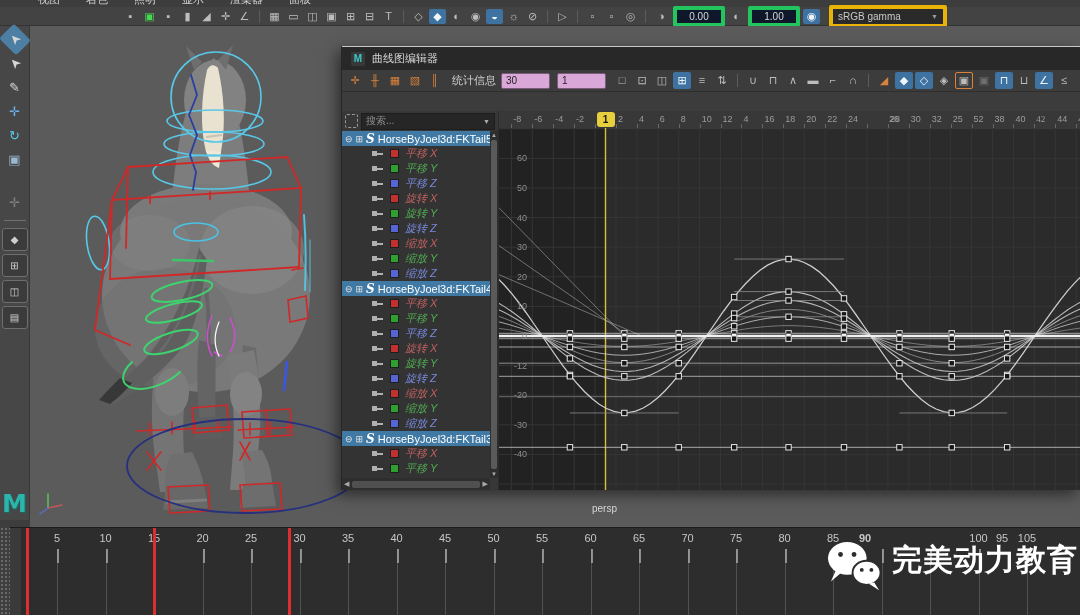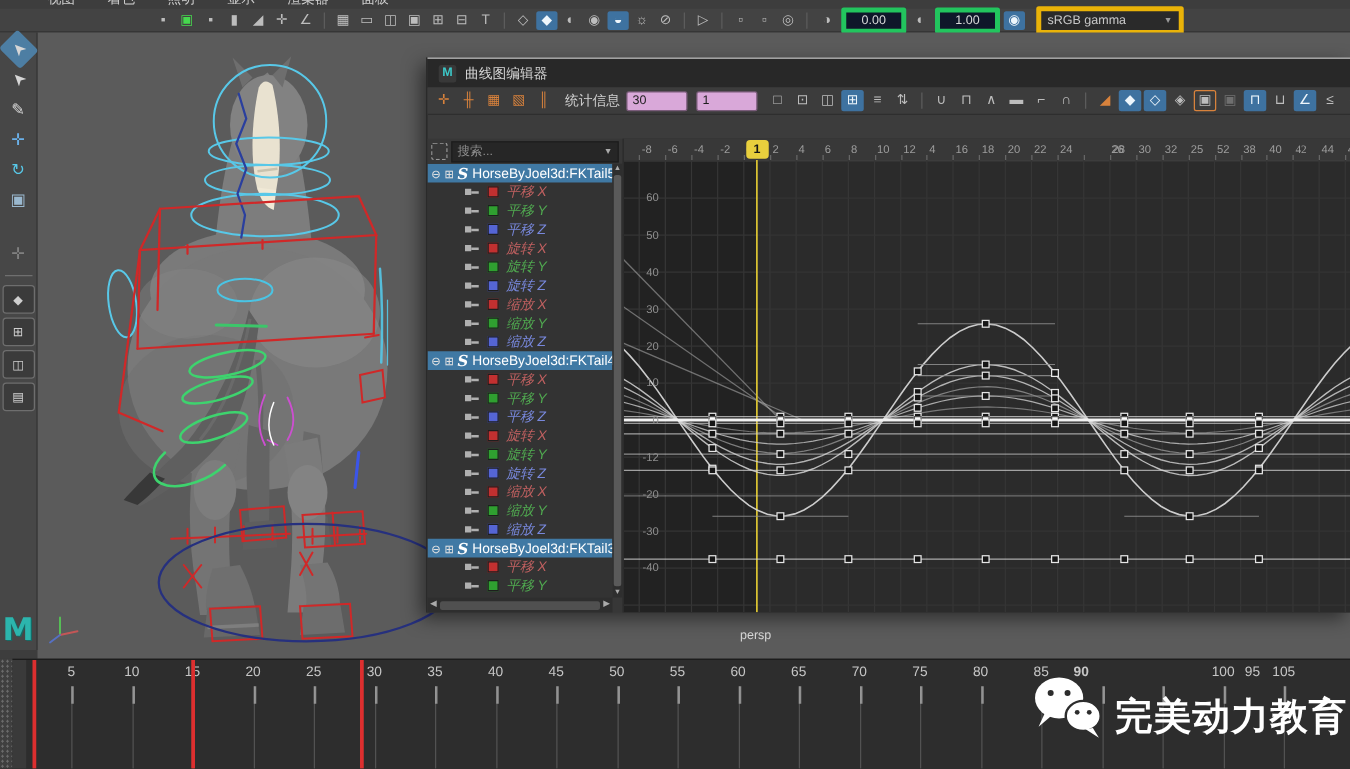--- a/index.html
+++ b/index.html
@@ -106,21 +106,21 @@
   .tl-grip{position:absolute;left:0;top:527px;width:10px;height:88px;background:#3f3f3f;
         background-image:radial-gradient(#6a6a6a 1px,transparent 1px);background-size:4px 4px}
   .timeline{position:absolute;left:10px;top:527px;width:1070px;height:88px;background:#2d2d2d;
         border-top:1px solid #1c1c1c;overflow:hidden;box-sizing:border-box}
   .tl-cap{position:absolute;left:0;top:0;width:11px;height:88px;background:#3a3a3a}
   .tnum{position:absolute;top:4px;width:28px;margin-left:-14px;text-align:center;font-size:11px;color:#c6c6c6}
   .ttick{position:absolute;top:21px;width:2px;height:14px;background:#8f8f8f}
   .tvline{position:absolute;top:21px;width:1px;height:67px;background:rgba(170,170,170,.3)}
   .tred{position:absolute;top:0;width:3px;height:88px;background:#dd2f2f}
   
-  .watermark{position:absolute;left:826px;top:540px;display:flex;align-items:flex-end;gap:8px;z-index:30}
+  .watermark{position:absolute;left:826px;top:540px;display:flex;align-items:flex-start;gap:8px;z-index:30}
   .wm-text{font-size:30px;font-weight:bold;color:#ffffff;letter-spacing:1px;white-space:nowrap}
 </style>
 </head>
 <body>
 
 <div id="root">
 
   <div class="panel-menubar" id="panelMenus">
       <span>视图</span>
       <span>着色</span>

